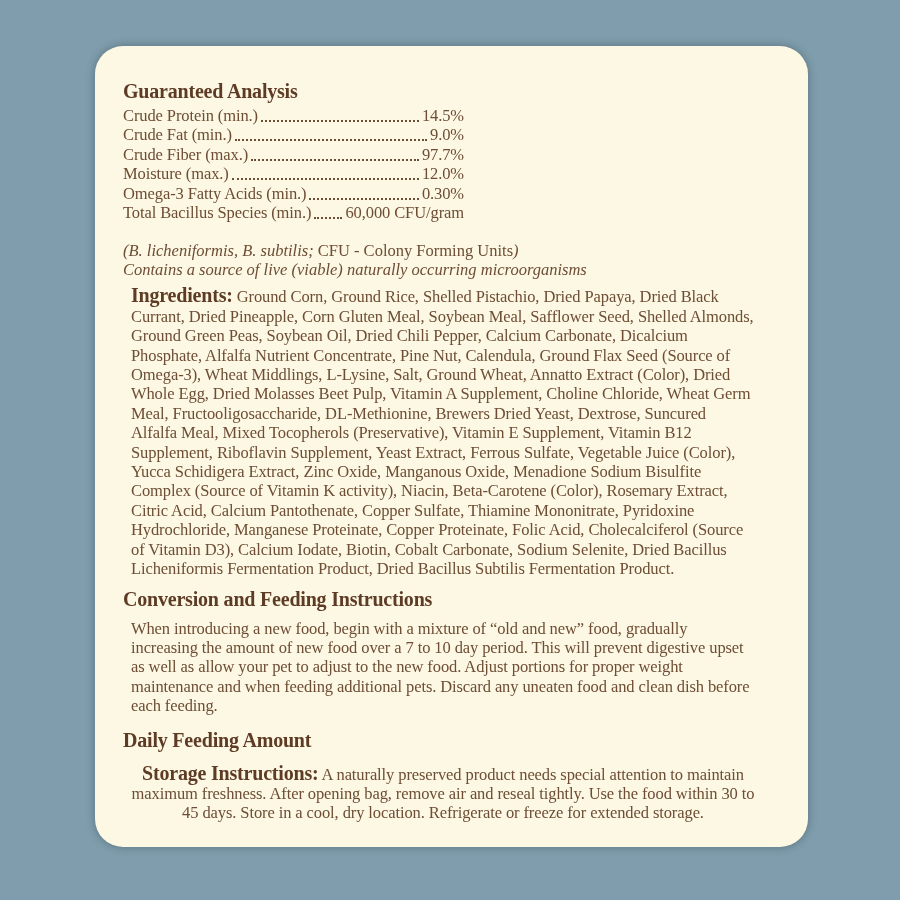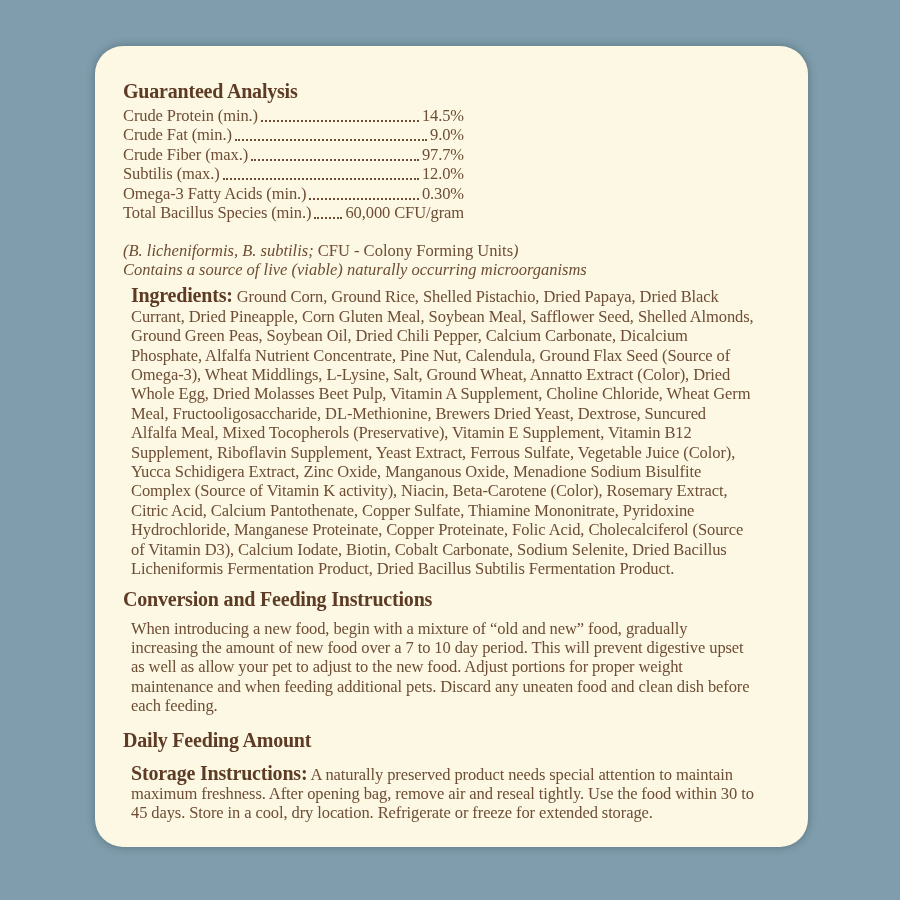--- a/index.html
+++ b/index.html
@@ -66,21 +66,21 @@
   .daily-head{margin-top:13px;}
   .daily-row{
     display:flex;
     align-items:flex-end;
     height:20px;
     font-size:16px;
     margin-top:3px;
     letter-spacing:-0.1px;
   }
   .allergen-line{margin-top:15px;}
-  .storage-para{margin-top:12px;}
+  .storage-para{margin-top:12px;text-align:center;}
 </style>
 </head>
 <body style="background: rgb(127, 157, 172);">
 
 <div class="label-card" style="background: rgb(253, 248, 227); padding-left: 28px;">
 
   <section>
     <h2 class="section-heading">Guaranteed Analysis</h2>
 
     <div class="ga-rows">
@@ -93,21 +93,21 @@
         <span class="lbl">Crude Fat (min.)</span>
         <span class="dot-leader"></span>
         <span class="val">9.0%</span>
       </div>
       <div class="ga-row">
         <span class="lbl">Crude Fiber (max.)</span>
         <span class="dot-leader"></span>
         <span class="val">97.7%</span>
       </div>
       <div class="ga-row">
-        <span class="lbl">Subtilis (max.)</span>
+        <span class="lbl">Moisture (max.)</span>
         <span class="dot-leader"></span>
         <span class="val">12.0%</span>
       </div>
       <div class="ga-row">
         <span class="lbl">Omega-3 Fatty Acids (min.)</span>
         <span class="dot-leader"></span>
         <span class="val">0.30%</span>
       </div>
       <div class="ga-row">
         <span class="lbl">Total Bacillus Species (min.)</span>

